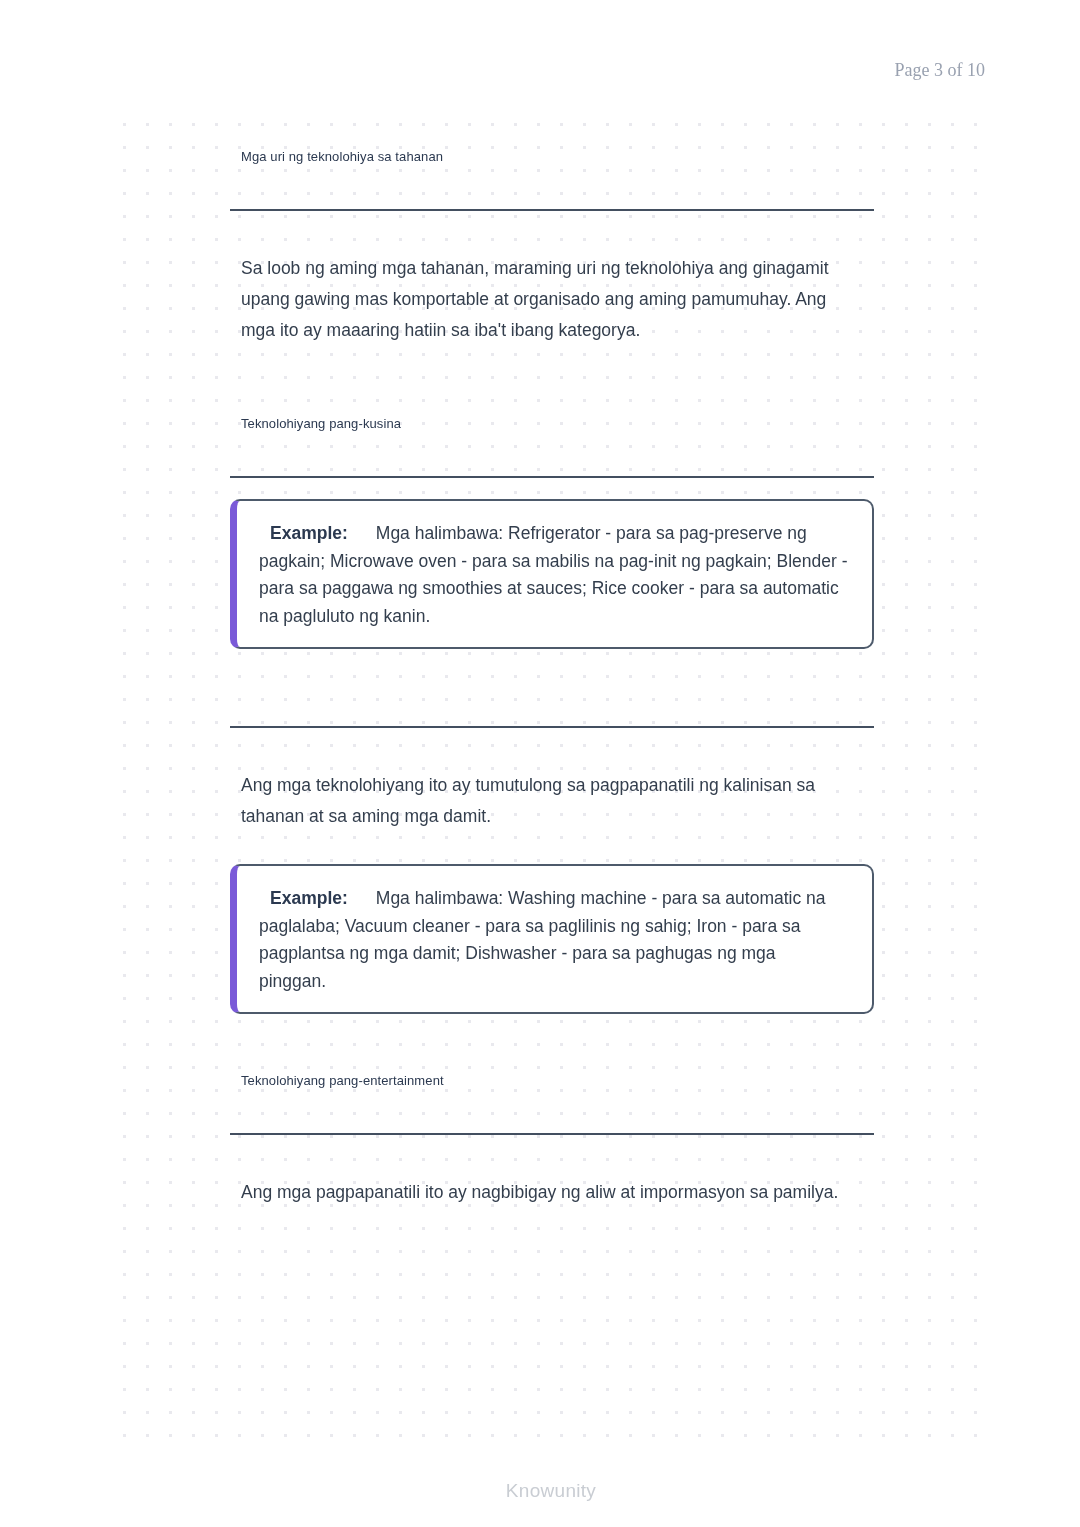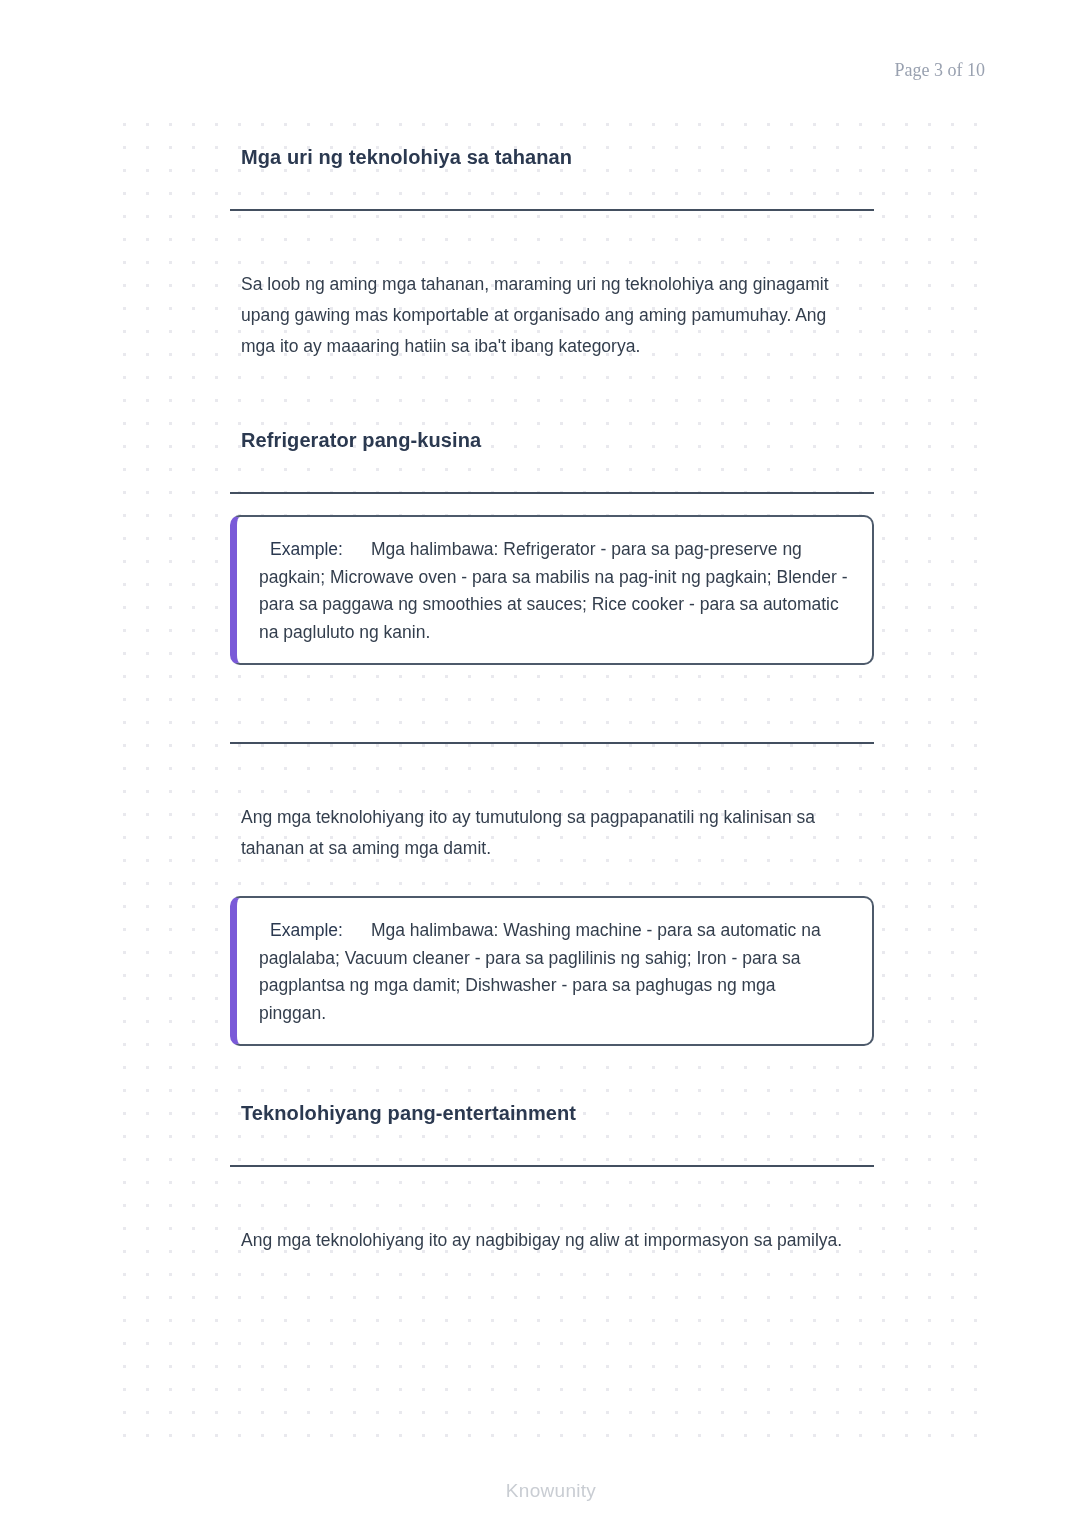--- a/index.html
+++ b/index.html
@@ -38,51 +38,51 @@
   }
   .content {
     position: absolute;
     left: 197px;
     top: 103px;
     width: 688px;
   }
   .sec { margin-top: 24px; }
   .sec:first-child { margin-top: 0; }
   .sec-heading {
-    font-size: 20px;
-    font-weight: 700;
+    font-size: 13px;
+    font-weight: 400;
     color: #2b3950;
     line-height: 20px;
     letter-spacing: 0.1px;
   }
   .rule {
     margin-top: 9px;
     border-bottom: 2px solid #434f60;
     width: 100%;
   }
   .para {
-    margin-top: 47px;
+    margin-top: 31px;
     font-size: 17.5px;
     line-height: 31px;
     color: #333e4d;
   }
   .example {
     margin-top: 21px;
     border: 2px solid #4d5a6b;
     border-left: 7px solid #7a5ad8;
     border-radius: 10px;
     padding: 19px 22px 17px 22px;
     font-size: 17.5px;
     line-height: 27.5px;
     color: #333e4d;
     background: #ffffff;
     position: relative;
   }
   .ex-label {
-    font-weight: 400;
+    font-weight: 700;
     color: #2b3950;
     margin-right: 6px;
   }
   .footer-brand {
     position: absolute;
     top: 1458px;
     left: 0;
     width: 100%;
     text-align: center;
     font-size: 19px;
@@ -100,33 +100,33 @@
 
   <div class="content">
 
     <section class="sec">
       <h2 class="sec-heading">Mga uri ng teknolohiya sa tahanan</h2>
       <div class="rule"></div>
       <p class="para">Sa loob ng aming mga tahanan, maraming uri ng teknolohiya ang ginagamit upang gawing mas komportable at organisado ang aming pamumuhay. Ang mga ito ay maaaring hatiin sa iba't ibang kategorya.</p>
     </section>
 
     <section class="sec">
-      <h2 class="sec-heading">Refrigerator pang-kusina</h2>
+      <h2 class="sec-heading">Teknolohiyang pang-kusina</h2>
       <div class="rule"></div>
       <div class="example"><span class="ex-label">Example:</span><span class="ex-text">Mga halimbawa: Refrigerator - para sa pag-preserve ng pagkain; Microwave oven - para sa mabilis na pag-init ng pagkain; Blender - para sa paggawa ng smoothies at sauces; Rice cooker - para sa automatic na pagluluto ng kanin.</span></div>
     </section>
 
     <section class="sec">
       <div class="rule"></div>
       <p class="para">Ang mga teknolohiyang ito ay tumutulong sa pagpapanatili ng kalinisan sa tahanan at sa aming mga damit.</p>
       <div class="example"><span class="ex-label">Example:</span><span class="ex-text">Mga halimbawa: Washing machine - para sa automatic na paglalaba; Vacuum cleaner - para sa paglilinis ng sahig; Iron - para sa pagplantsa ng mga damit; Dishwasher - para sa paghugas ng mga pinggan.</span></div>
     </section>
 
     <section class="sec">
       <h2 class="sec-heading">Teknolohiyang pang-entertainment</h2>
       <div class="rule"></div>
-      <p class="para">Ang mga teknolohiyang ito ay nagbibigay ng aliw at impormasyon sa pamilya.</p>
+      <p class="para">Ang mga pagpapanatili ito ay nagbibigay ng aliw at impormasyon sa pamilya.</p>
     </section>
 
   </div>
 
   <div class="footer-brand">Knowunity</div>
 </div>
 
 </body></html>

